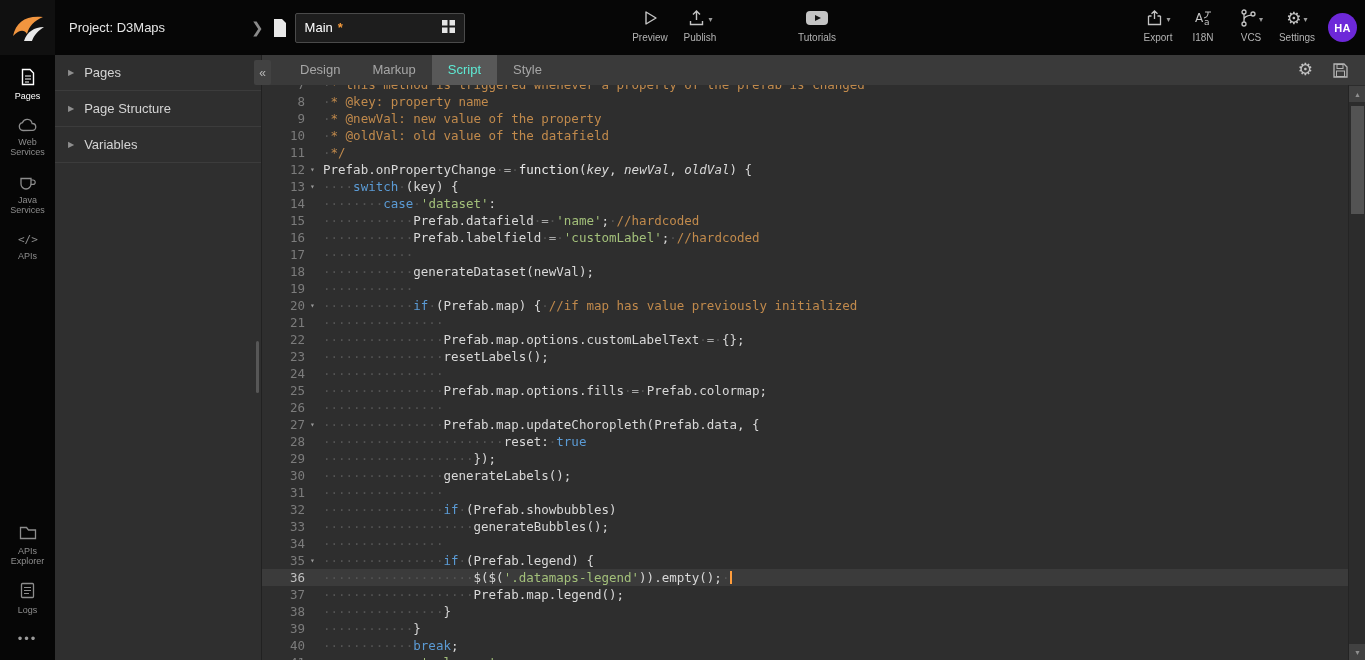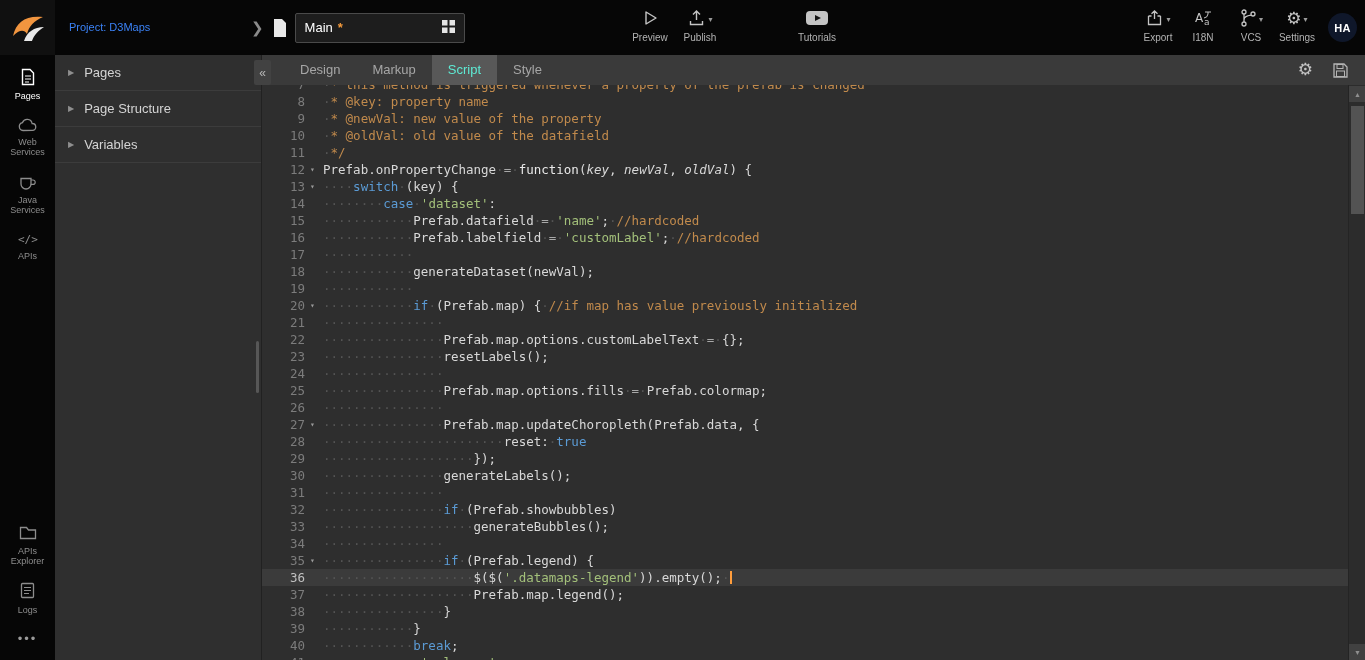--- a/index.html
+++ b/index.html
@@ -2,39 +2,39 @@
 <html><head>
 <meta charset="utf-8">
 <style>
   *{margin:0;padding:0;box-sizing:border-box}
   html,body{width:1365px;height:660px;overflow:hidden;background:#2e2e2e;font-family:"Liberation Sans",sans-serif;cursor:default}
   .stage{position:relative;width:1365px;height:660px}
 
   
   .topbar{position:absolute;top:0;left:0;width:100%;height:55px;background:#060606;display:flex;z-index:10}
   .logo{width:55px;height:55px;background:#101010;display:flex;align-items:center;justify-content:center;flex:none}
-  .project{width:196px;padding-left:14px;line-height:55px;font-size:11px;color:#3b82f6;white-space:nowrap;overflow:hidden}
+  .project{width:196px;padding-left:14px;line-height:55px;font-size:13px;color:#e5e5e5;white-space:nowrap;overflow:hidden}
   .crumb{line-height:55px;color:#8a8a8a;font-size:15px;margin-right:6px}
   .doc-ic{align-self:center;margin:0 5px 0 2px;display:flex}
   .page-tab{align-self:center;margin-left:2px;height:30px;width:170px;background:#1d1d1d;border:1px solid #4a4a4a;border-radius:2px;display:flex;align-items:center;padding:0 9px;gap:5px;font-size:13px;color:#fff}
   .dirty{color:#f59b3c;font-weight:bold}
   .pt-spacer{flex:1}
   .tb-act{position:absolute;top:8px;display:flex;flex-direction:column;align-items:center;color:#b3b3b3;font-size:10px}
   .tb-act .icr{height:22px;display:flex;align-items:center;gap:2px}
   .tb-act .lbl{margin-top:2px;white-space:nowrap}
   .chev{color:#9a9a9a;font-size:8px}
   .gearglyph{font-size:17px;color:#c4c4c4;line-height:20px}
   .act-preview{left:622px;width:56px}
   .act-publish{left:672px;width:56px}
   .act-tutorials{left:786px;width:62px}
   .act-export{left:1132px;width:52px}
   .act-i18n{left:1182px;width:42px}
   .act-vcs{left:1226px;width:50px}
   .act-settings{left:1272px;width:50px}
-  .avatar{position:absolute;left:1328px;top:13px;width:29px;height:29px;border-radius:50%;background:#0f172a;color:#fff;font-size:11px;font-weight:bold;display:flex;align-items:center;justify-content:center;letter-spacing:.3px}
+  .avatar{position:absolute;left:1328px;top:13px;width:29px;height:29px;border-radius:50%;background:#6d28d9;color:#fff;font-size:11px;font-weight:bold;display:flex;align-items:center;justify-content:center;letter-spacing:.3px}
 
   
   .rail{position:absolute;left:0;top:55px;width:55px;bottom:0;background:#060606;display:flex;flex-direction:column;padding-top:5px;z-index:9}
   .rail-item{display:flex;flex-direction:column;align-items:center;gap:3px;padding:8px 1px;color:#8d8d8d;font-size:9px;text-align:center;line-height:1.15}
   .rail-item.active{color:#fff}
   .rail-spacer{flex:1}
   .rail-more{color:#9a9a9a;text-align:center;padding:8px 0 14px;font-size:13px;letter-spacing:2px}
 
   
   .panel{position:absolute;left:55px;top:55px;width:207px;bottom:0;background:#2f2f2f;border-right:1px solid #212121;z-index:8}

